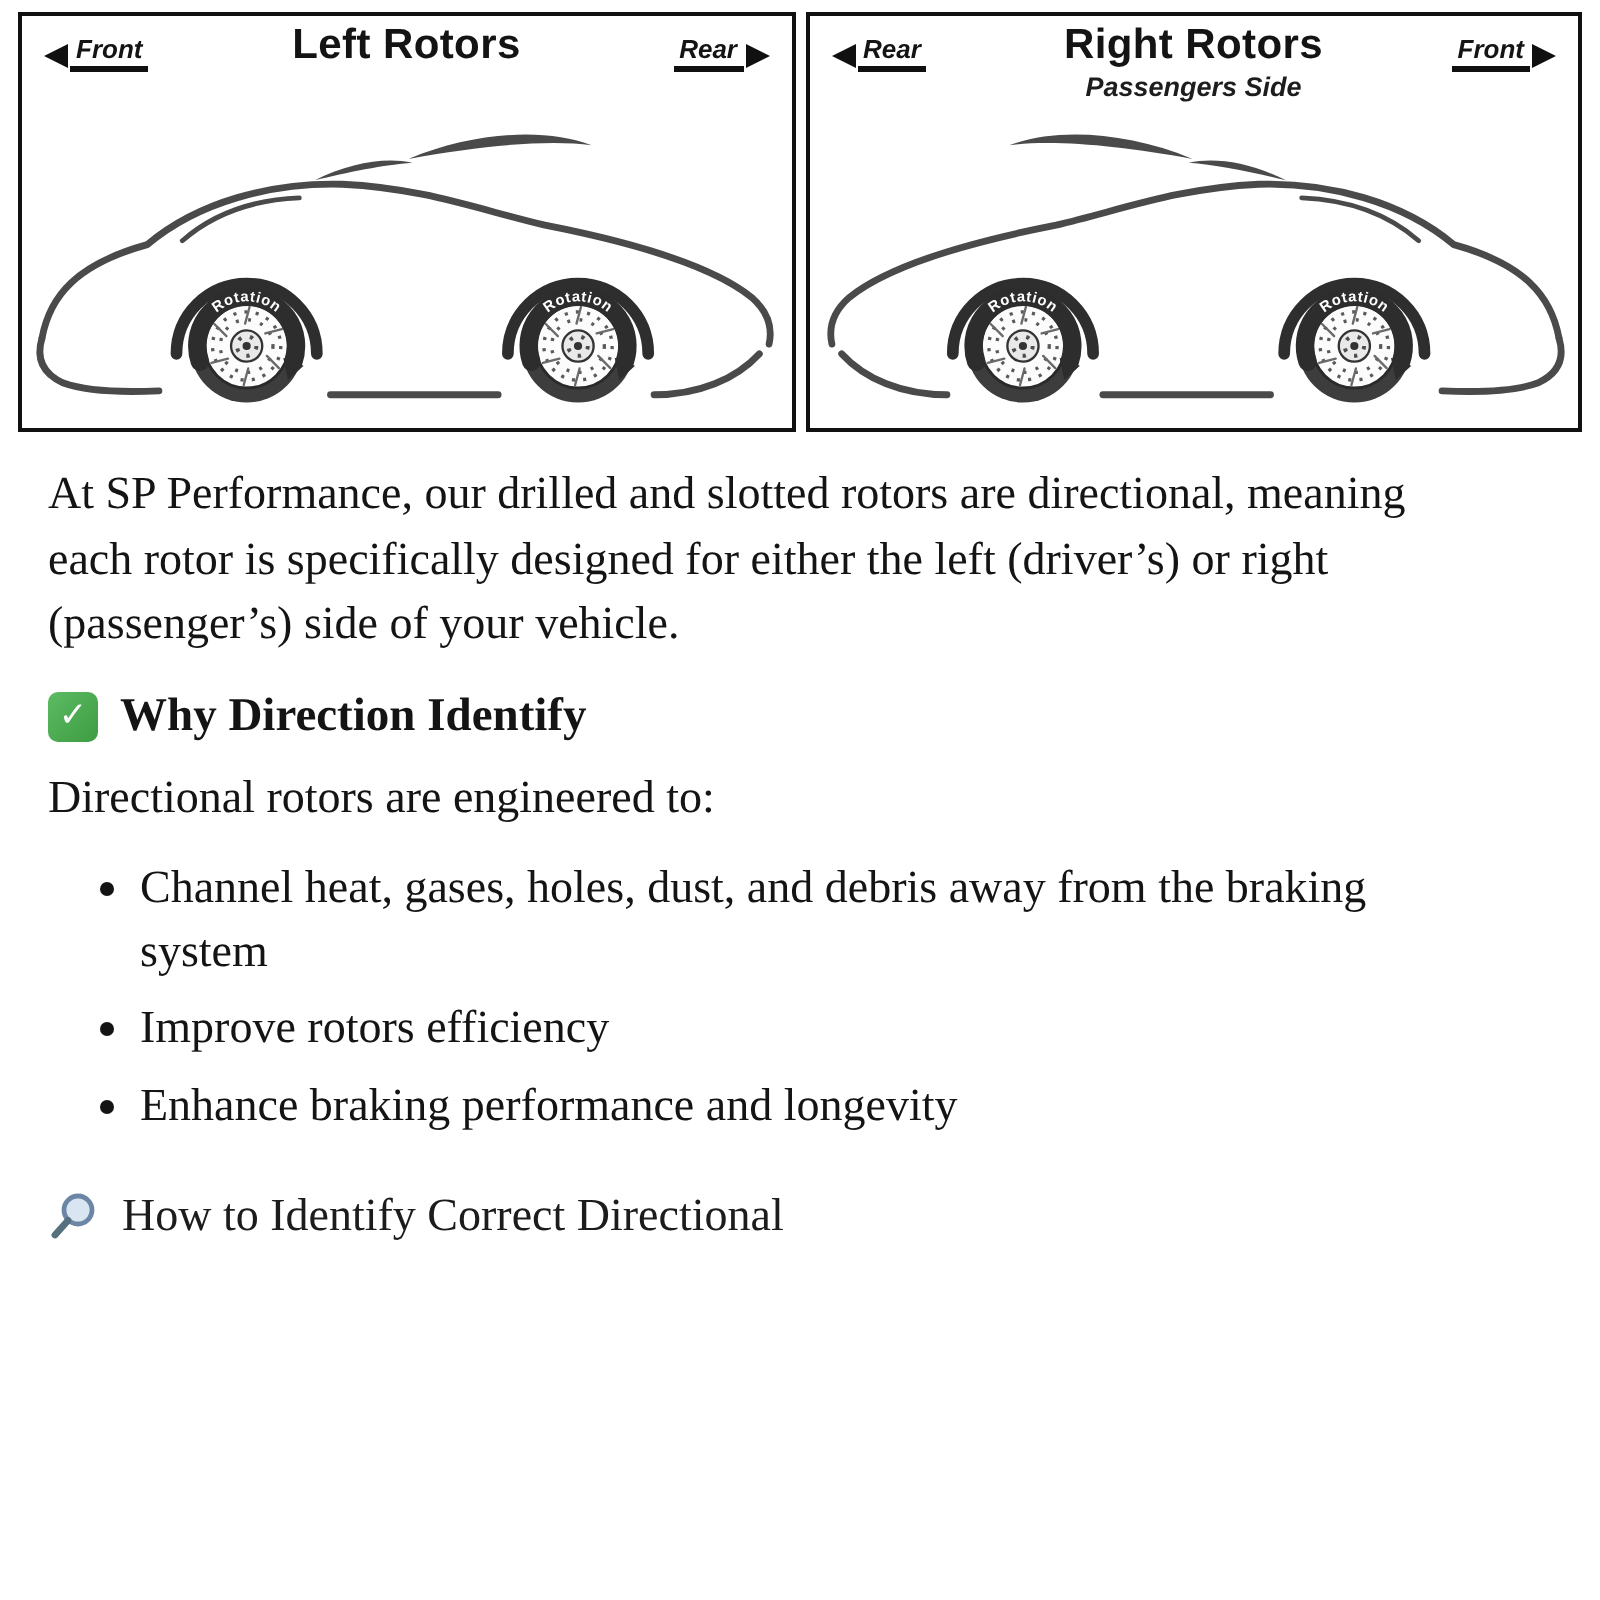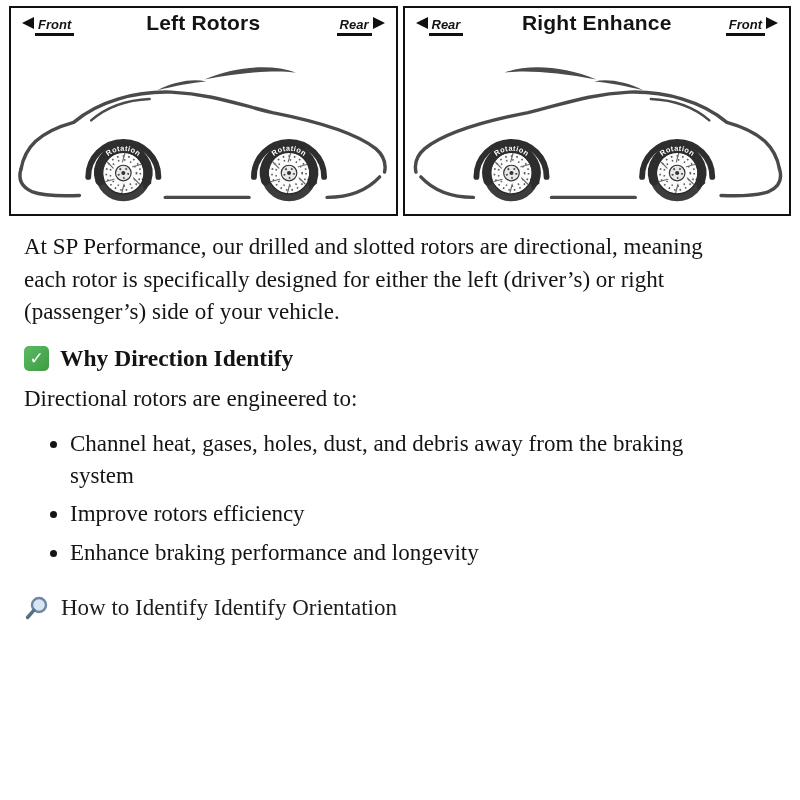--- a/index.html
+++ b/index.html
@@ -6,21 +6,21 @@
   html,body{width:800px;height:800px;background:#fff;overflow:hidden}
   body{font-family:"Liberation Serif",serif;color:#141414}
 
   
   .diagram{display:flex;gap:5px;padding:6px 9px 0 9px}
   .panel{flex:1;border:2px solid #101010;background:#fff;height:210px;position:relative;overflow:hidden}
   .panel-header{position:relative;height:48px}
   .panel-titles{position:absolute;left:0;right:0;top:3px;text-align:center}
   .panel-title{font-family:"Liberation Sans",sans-serif;font-weight:700;font-size:21px;letter-spacing:.2px}
   .panel-subtitle{font-family:"Liberation Sans",sans-serif;font-weight:700;font-style:italic;font-size:13.5px;color:#1d1d1d;margin-top:1px}
-  .dir{position:absolute;top:9px;display:flex;gap:1px}
+  .dir{position:absolute;top:9px;display:flex;align-items:center;gap:1px}
   .dir-left{left:11px}
   .dir-right{right:11px}
   .dir-text{font-family:"Liberation Sans",sans-serif;font-weight:700;font-style:italic;font-size:13px;border-bottom:3px solid #101010;padding:0 3px 1px}
   .tri{width:0;height:0;border-top:6px solid transparent;border-bottom:6px solid transparent;margin-bottom:-2px}
   .tri-left{border-right:12px solid #101010}
   .tri-right{border-left:12px solid #101010}
   .car-svg{position:absolute;left:0;right:0;bottom:2px;width:100%;height:154px}
 
   
   .content{padding:15px 24px 0}
@@ -98,21 +98,22 @@
     </svg>
   </div>
 
   <div class="panel">
     <div class="panel-header">
       <div class="dir dir-left">
         <span class="tri tri-left"></span>
         <span class="dir-text">Rear</span>
       </div>
       <div class="panel-titles">
-        <div class="panel-title">Right Enhance</div>
+        <div class="panel-title">Right Rotors</div>
+        <div class="panel-subtitle">Passengers Side</div>
       </div>
       <div class="dir dir-right">
         <span class="dir-text">Front</span>
         <span class="tri tri-right"></span>
       </div>
     </div>
     <svg class="car-svg" viewBox="0 0 390 158" preserveAspectRatio="xMidYMax meet">
       <g transform="translate(390,0) scale(-1,1)">
           <use href="#carBody"></use>
         </g>
@@ -140,17 +141,17 @@
     <li>Enhance braking performance and longevity</li>
   </ul>
 
   <h2 class="heading h-reg">
     <span class="mag-icon">
       <svg viewBox="0 0 26 26" width="26" height="26">
         <circle cx="15" cy="10" r="7" fill="#d9e6f2" stroke="#6b87a5" stroke-width="2.4"></circle>
         <line x1="10" y1="15.2" x2="3.5" y2="22.5" stroke="#55707f" stroke-width="3.4" stroke-linecap="round"></line>
       </svg>
     </span>
-    <span>How to Identify Identify Orientation</span>
+    <span>How to Identify Correct Directional</span>
   </h2>
 
 
 </div>
 
 </body></html>

